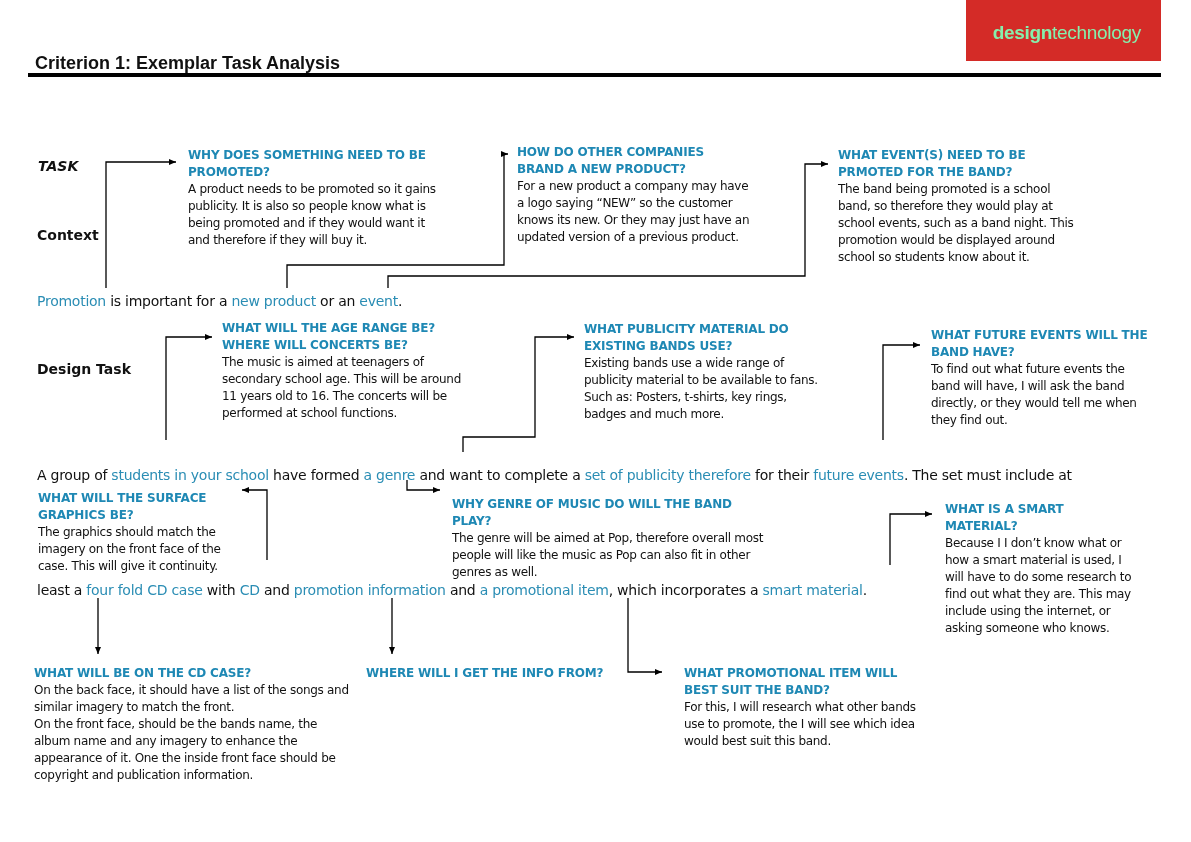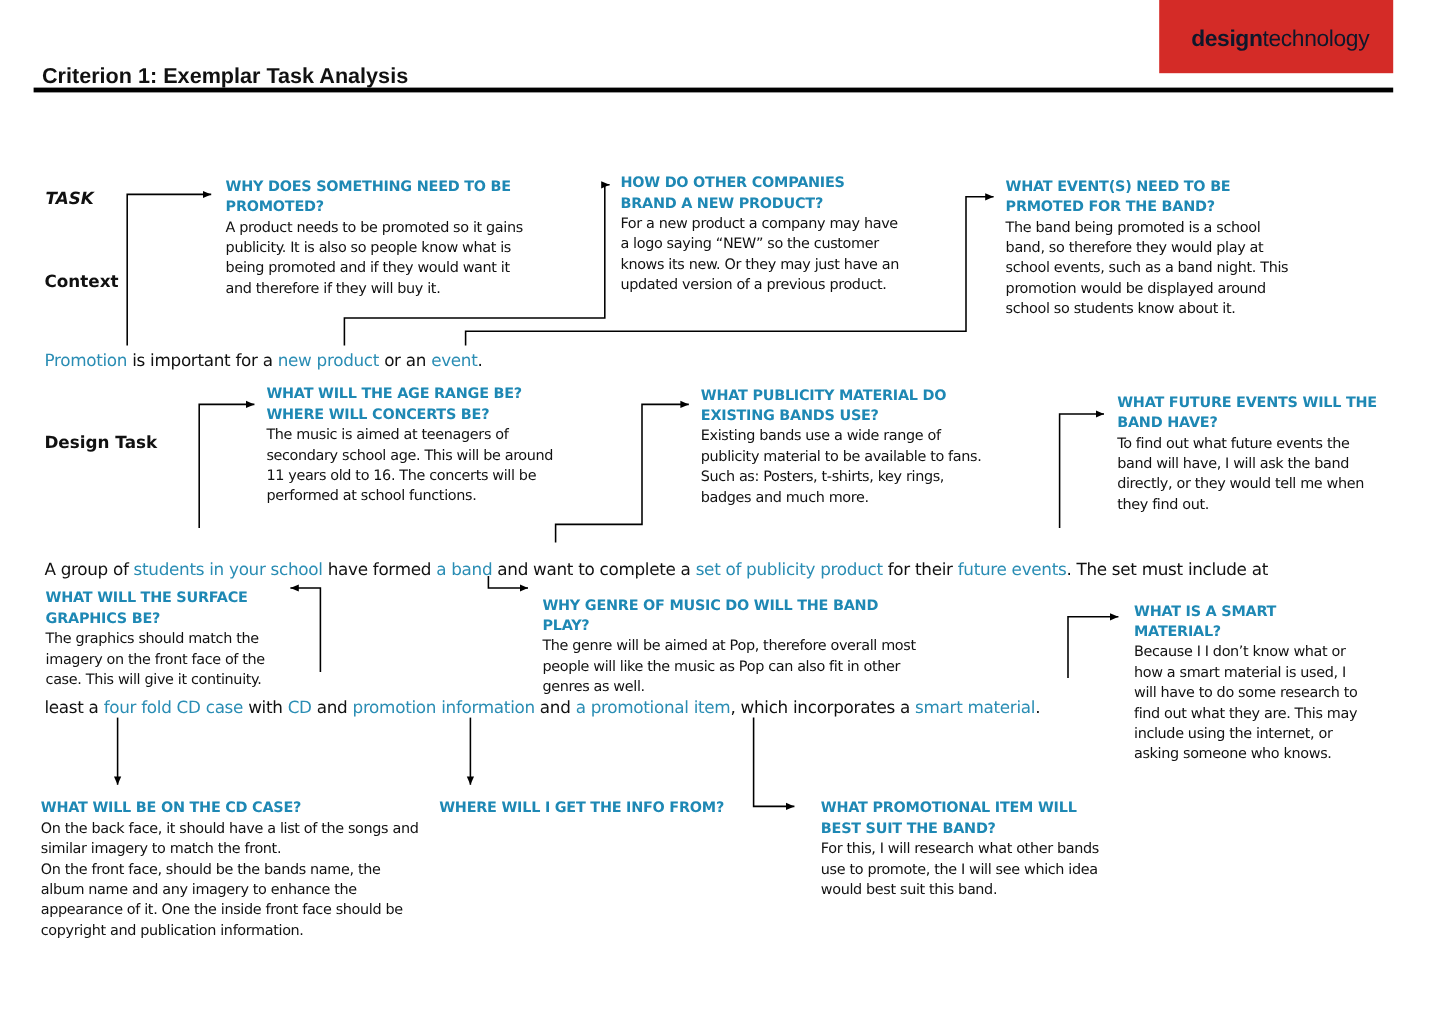--- a/index.html
+++ b/index.html
@@ -1,19 +1,19 @@
 <!DOCTYPE html>
 <html><head>
   <meta charset="utf-8">
   <style>
     html, body { margin: 0; padding: 0; background: #ffffff; }
     body { width: 1191px; height: 842px; position: relative; overflow: hidden;
            font-family: "DejaVu Sans", sans-serif; color: #111; }
     .brand { position: absolute; left: 966px; top: 0; width: 195px; height: 61px;
-             background: #d42b27; color: #0f172a; }
+             background: #d42b27; color: #86efac; }
     .brand-text { position: absolute; right: 20px; top: 22px; font-family: "Liberation Sans", sans-serif;
                   font-size: 19px; letter-spacing: -0.3px; }
     .brand-text b { font-weight: bold; }
     .brand-text span.light { font-weight: normal; }
     .page-title { position: absolute; left: 35px; top: 53px; font-family: "Liberation Sans", sans-serif;
                   font-weight: bold; font-size: 18px; color: #111; }
     .title-rule { position: absolute; left: 28px; top: 73px; width: 1133px; height: 4px; background: #000; }
 
     .label { position: absolute; font-family: "DejaVu Sans", sans-serif; font-weight: bold; font-size: 14px; color: #111; }
     .label.italic { font-style: italic; }
@@ -95,21 +95,21 @@
 </div>
 <div class="box" style="left:584px; top:321px; width:240px;">
   <span class="q">WHAT PUBLICITY MATERIAL DO EXISTING BANDS USE?</span>
   <span class="a">Existing bands use a wide range of publicity material to be available to fans. Such as: Posters, t-shirts, key rings, badges and much more.</span>
 </div>
 <div class="box" style="left:931px; top:327px; width:225px;">
   <span class="q">WHAT FUTURE EVENTS WILL THE BAND HAVE?</span>
   <span class="a">To find out what future events the band will have, I will ask the band directly, or they would tell me when they find out.</span>
 </div>
 
-<div class="sentence" style="left:37px; top:467px;" id="ds-line1"><span>A group of </span><span class="hl">students in your school</span><span> have formed </span><span class="hl">a band</span><span> and want to complete a </span><span class="hl">set of publicity product</span><span> for their </span><span class="hl">future events</span><span>. The set must include at</span></div>
+<div class="sentence" style="left:37px; top:467px;" id="ds-line1"><span>A group of </span><span class="hl">students in your school</span><span> have formed </span><span class="hl">a genre</span><span> and want to complete a </span><span class="hl">set of publicity therefore</span><span> for their </span><span class="hl">future events</span><span>. The set must include at</span></div>
 
 <div class="box" style="left:38px; top:490px; width:210px;">
   <span class="q">WHAT WILL THE SURFACE GRAPHICS BE?</span>
   <span class="a">The graphics should match the imagery on the front face of the case. This will give it continuity.</span>
 </div>
 <div class="box" style="left:452px; top:496px; width:320px;">
   <span class="q">WHY GENRE OF MUSIC DO WILL THE BAND PLAY?</span>
   <span class="a">The genre will be aimed at Pop, therefore overall most people will like the music as Pop can also fit in other genres as well.</span>
 </div>
 <div class="box" style="left:945px; top:501px; width:190px;">

